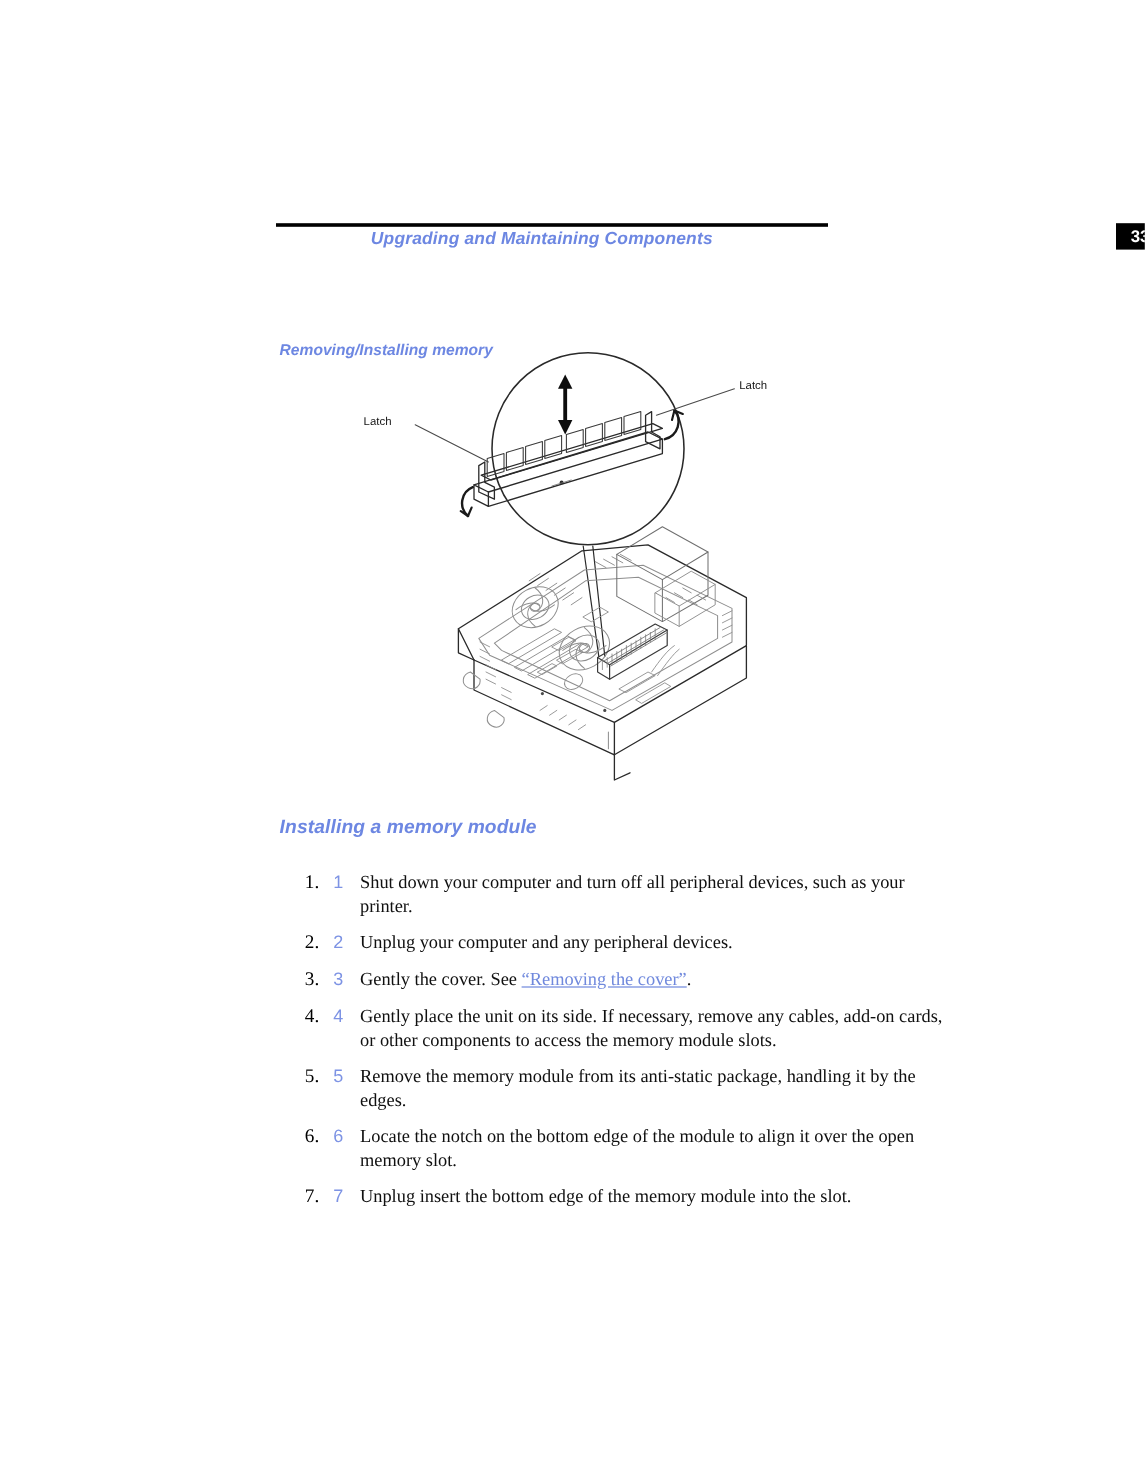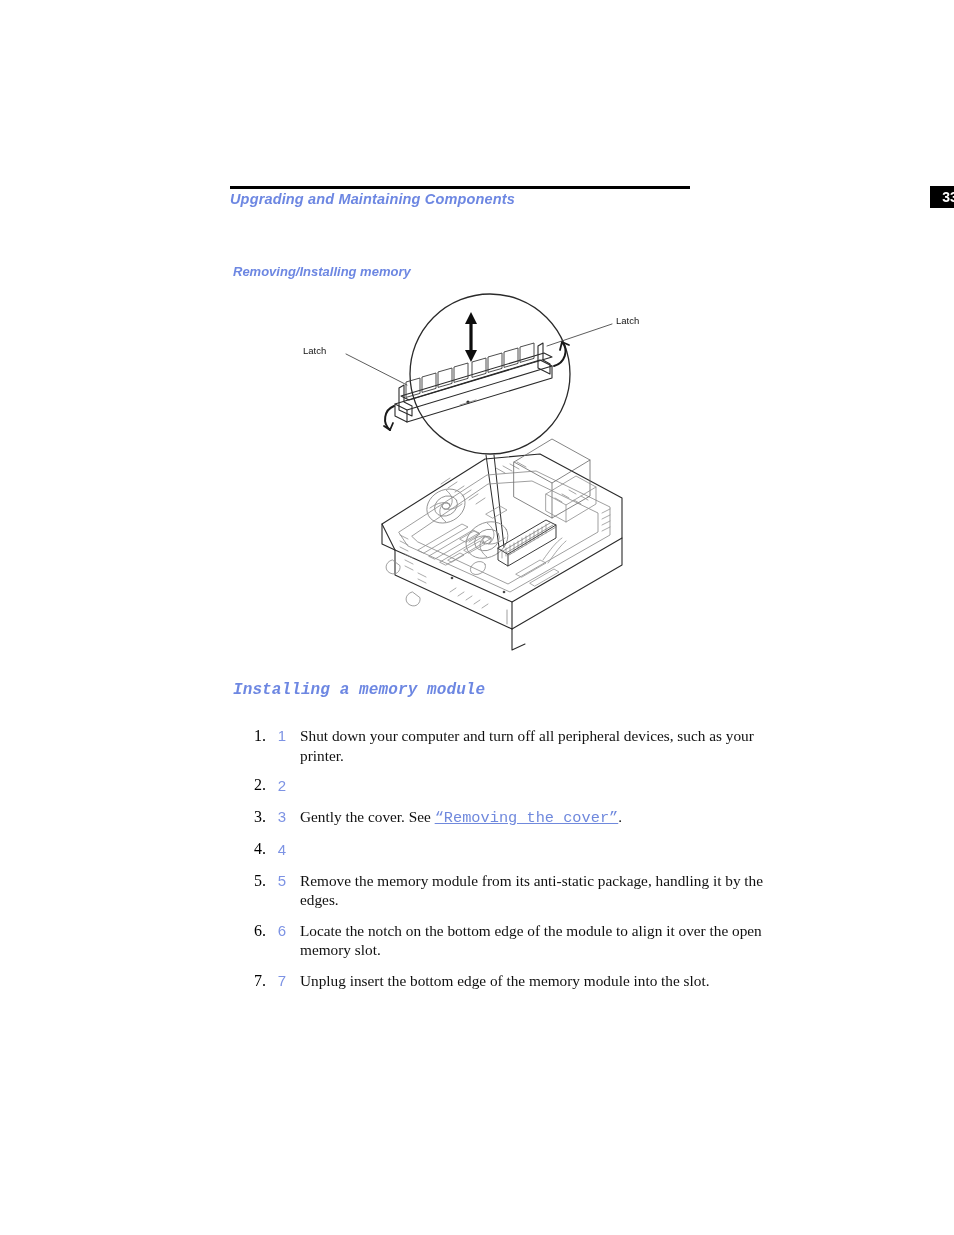--- a/index.html
+++ b/index.html
@@ -35,21 +35,21 @@
     top: 0;
     width: 460px;
     height: 3px;
     background: #000000;
   }
   .header-title {
     position: absolute;
     left: 0;
     top: 5px;
     width: 443px;
-    text-align: left;
+    text-align: center;
     font-family: "Liberation Sans", sans-serif;
     font-style: italic;
     font-weight: bold;
     font-size: 14.5px;
     letter-spacing: 0.15px;
     color: #6d87e2;
     white-space: nowrap;
   }
   .page-badge {
     position: absolute;
@@ -63,21 +63,21 @@
     font-weight: bold;
     font-size: 14px;
     line-height: 22px;
     text-align: center;
   }
 
   
   .subhead {
     position: absolute;
     left: 233px;
-    top: 264px;
+    top: 284px;
     font-family: "Liberation Sans", sans-serif;
     font-style: italic;
     font-weight: bold;
     font-size: 13px;
     color: #6d87e2;
     white-space: nowrap;
   }
 
   
   .figure {
@@ -93,21 +93,21 @@
     font-family: "Liberation Sans", sans-serif;
     font-size: 9.5px;
     fill: #141414;
   }
 
   
   .section-heading {
     position: absolute;
     left: 233px;
     top: 681px;
-    font-family: Liberation Mono, monospace;
+    font-family: Liberation Sans, sans-serif;
     font-style: italic;
     font-weight: bold;
     font-size: 16px;
     letter-spacing: 0.1px;
     color: #6d87e2;
     white-space: nowrap;
   }
 
   
   .proc-list {
@@ -134,21 +134,20 @@
   }
   .proc-text {
     font-family: "Liberation Serif", serif;
     font-size: 15.3px;
     line-height: 19.5px;
     color: #101010;
     text-align: left;
   }
   .xref {
     color: #7089dd;
-    font-family: Liberation Mono, monospace;
   }
 </style>
 </head>
 <body>
 
 <div class="page">
 
   <div class="header">
     <div class="header-rule"></div>
     <div class="header-title">Upgrading and Maintaining Components</div>
@@ -328,27 +327,29 @@
 
   <div class="section-heading">Installing a memory module</div>
 
   <ol class="proc-list">
     <li class="proc-item">
       <span class="proc-num">1</span>
       <span class="proc-text">Shut down your computer and turn off all peripheral devices, such as your printer.</span>
     </li>
     <li class="proc-item">
       <span class="proc-num">2</span>
+      <span class="proc-text">Unplug your computer and any peripheral devices.</span>
     </li>
     <li class="proc-item">
       <span class="proc-num">3</span>
       <span class="proc-text"><span>Gently the cover. See </span><a class="xref" href="#">“Removing the cover”</a><span>.</span></span>
     </li>
     <li class="proc-item">
       <span class="proc-num">4</span>
+      <span class="proc-text">Gently place the unit on its side. If necessary, remove any cables, add-on cards, or other components to access the memory module slots.</span>
     </li>
     <li class="proc-item">
       <span class="proc-num">5</span>
       <span class="proc-text">Remove the memory module from its anti-static package, handling it by the edges.</span>
     </li>
     <li class="proc-item">
       <span class="proc-num">6</span>
       <span class="proc-text">Locate the notch on the bottom edge of the module to align it over the open memory slot.</span>
     </li>
     <li class="proc-item">

